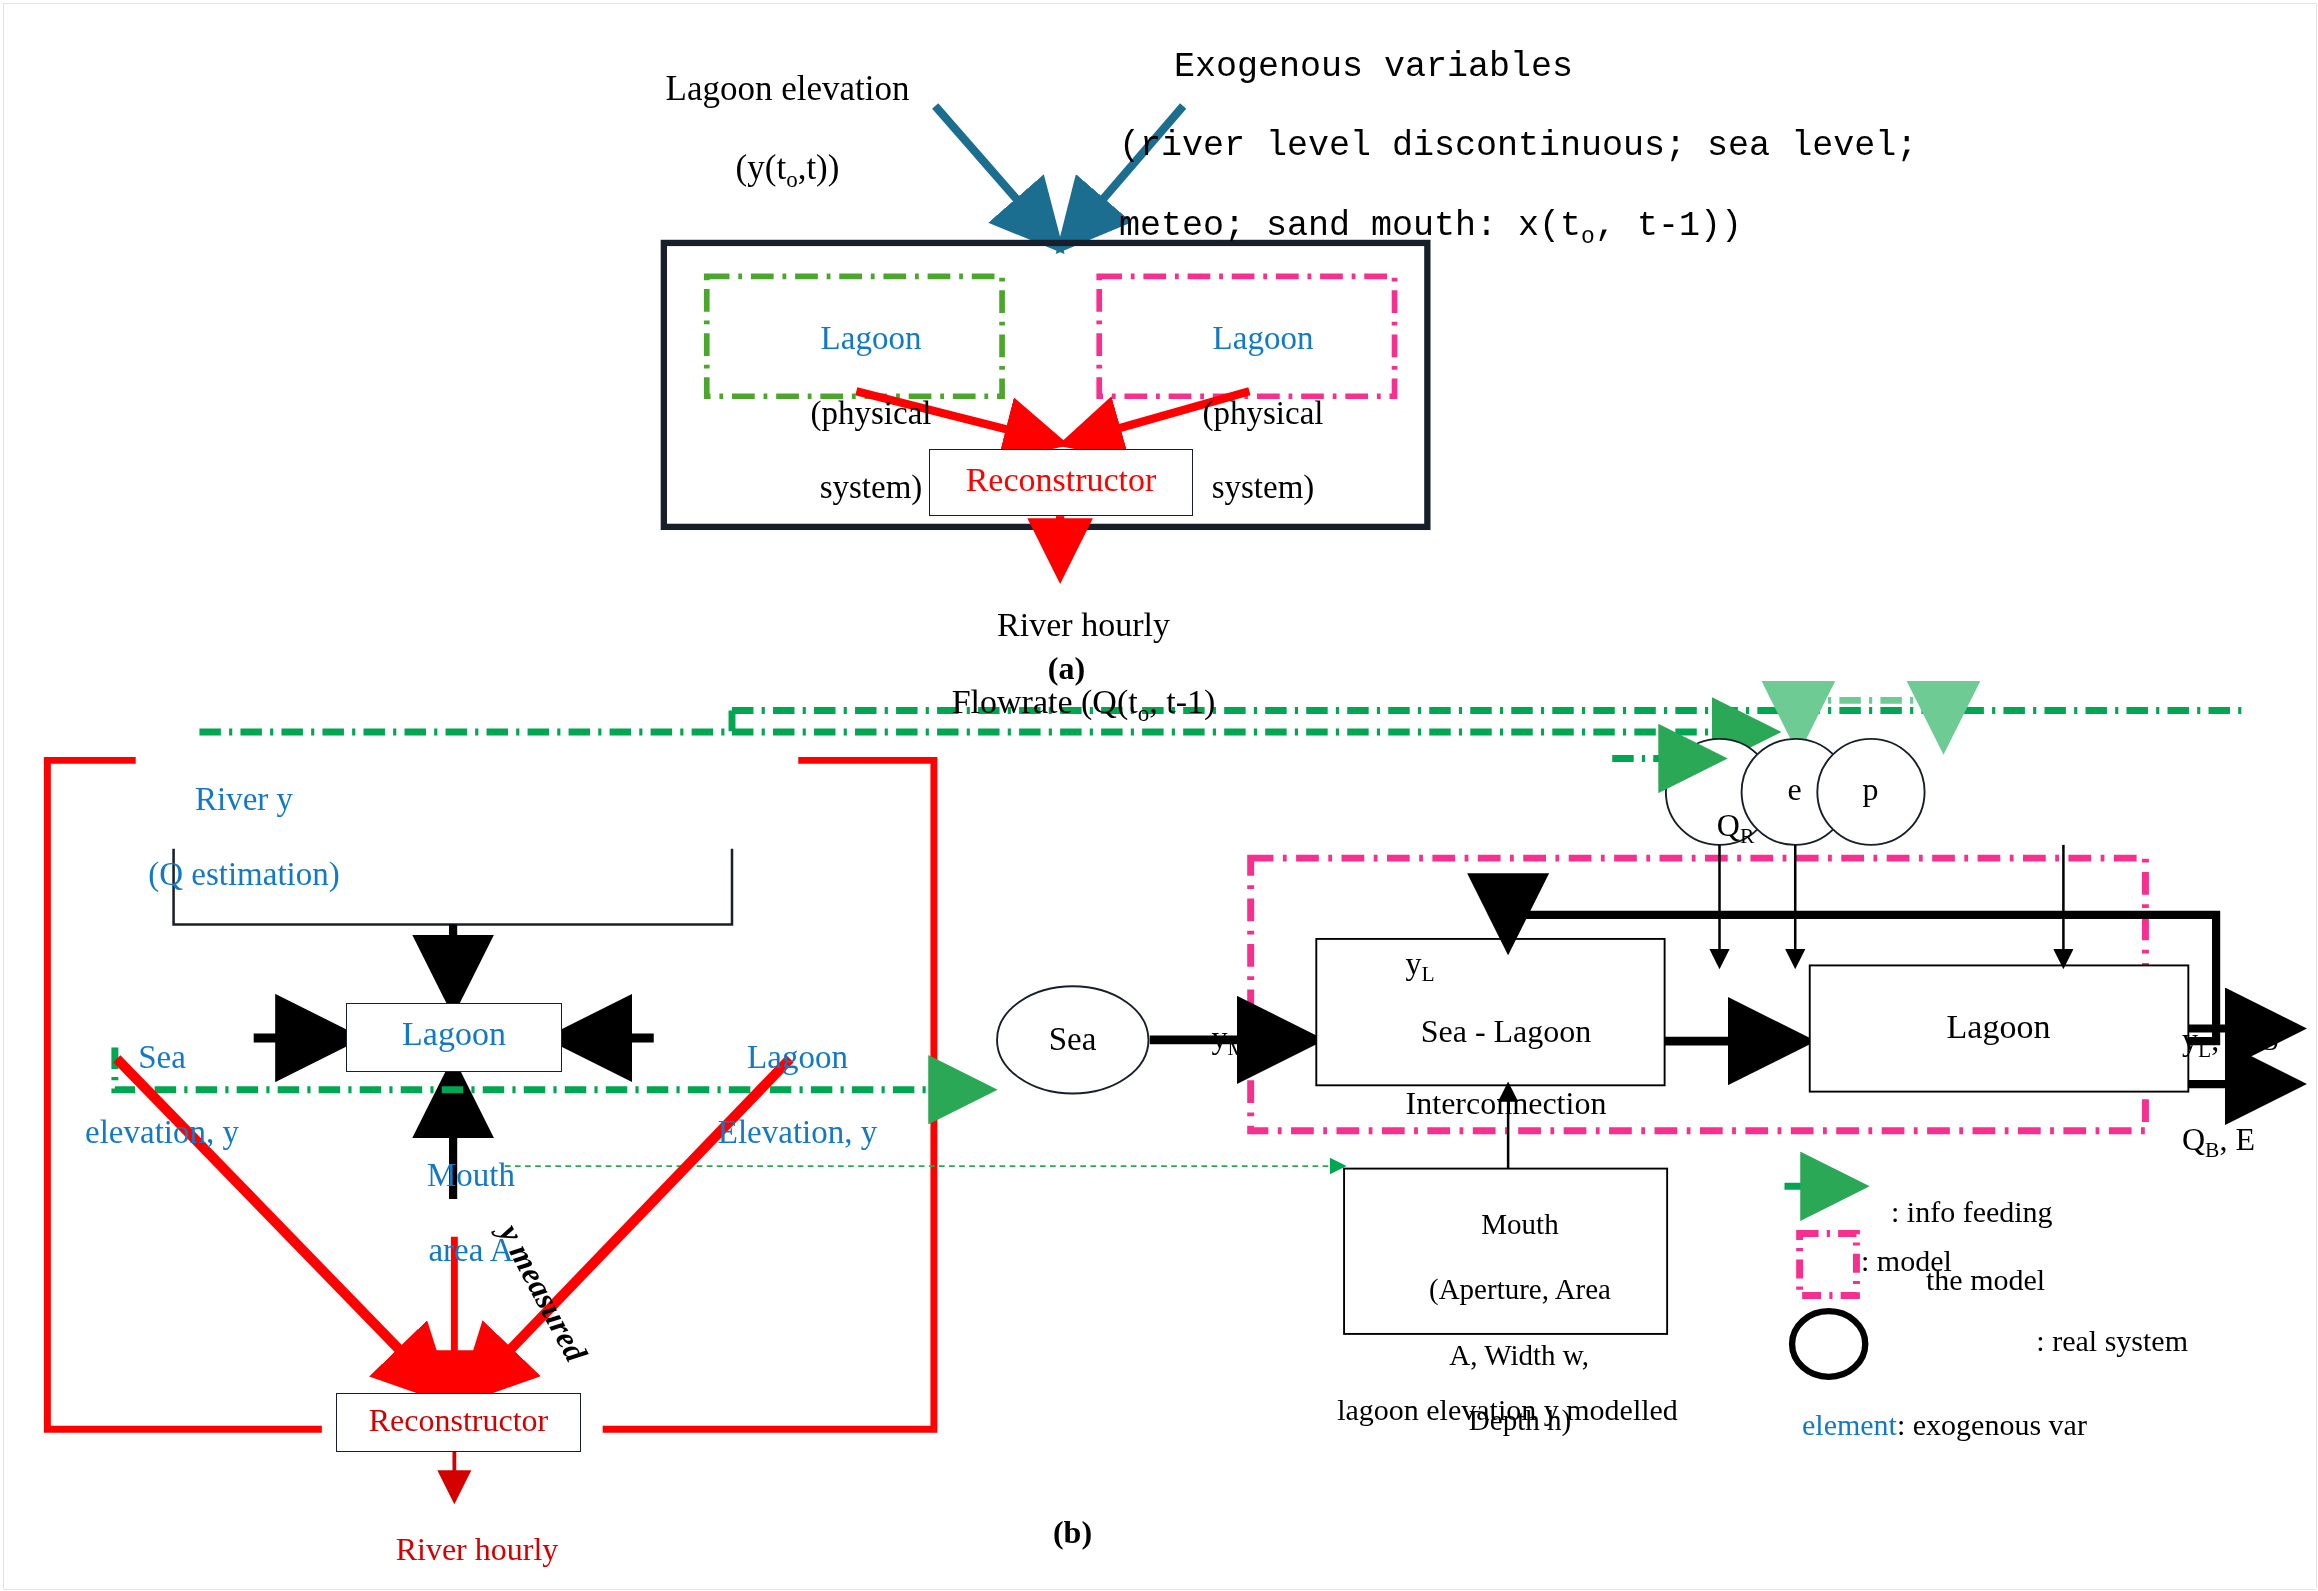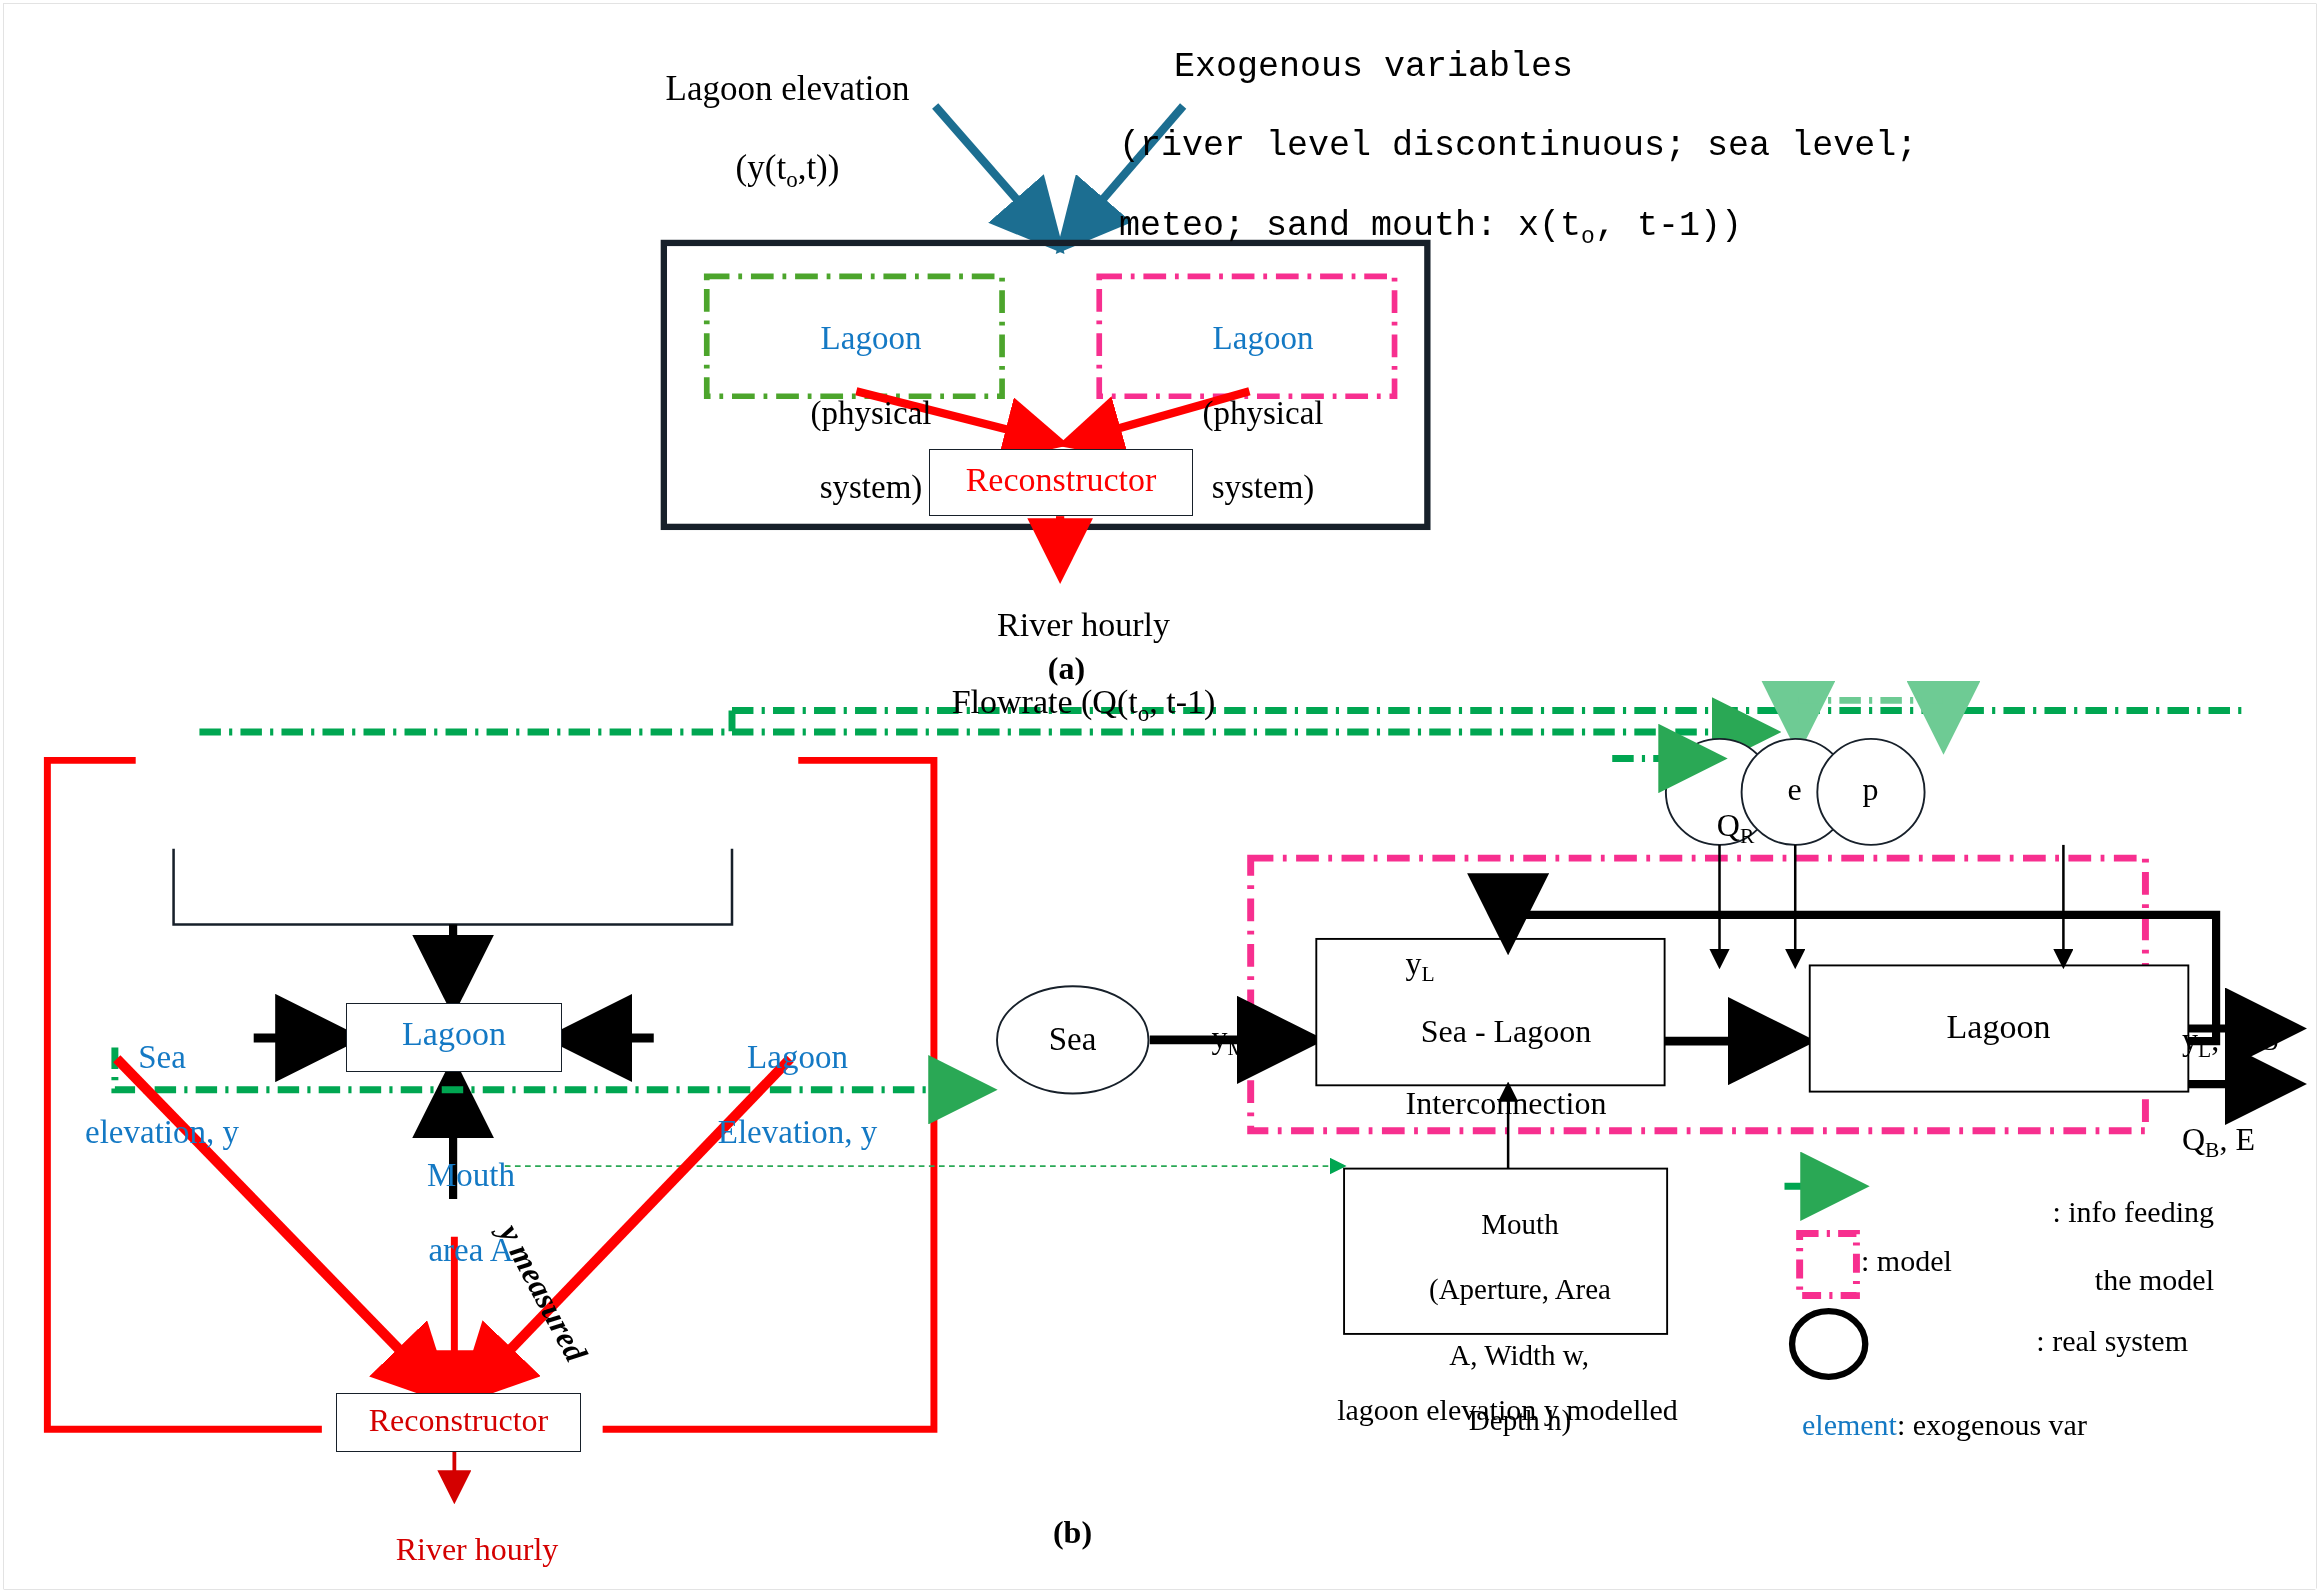--- a/index.html
+++ b/index.html
@@ -154,20 +154,24 @@
   <div class="box thinbox" style="left:929px;top:449px;width:264px;height:67px;border-width:1.3px;"></div>
   <div class="tx red" style="left:929px;top:461px;width:264px;font-size:34px;">Reconstructor</div>
 
   <div class="tx" style="left:871px;top:568px;width:391px;font-size:34px;">
     <span>River hourly</span><br>
     <span><span>Flowrate (Q(t</span><sub style="font-size:23px;">o</sub><span>, t-1)</span></span>
   </div>
 
   <div class="tx" style="left:997px;top:650px;width:139px;font-size:32px;font-weight:bold;">(a)</div>
 
+  <div class="tx blue" style="left:95px;top:744px;width:265px;font-size:33px;">
+    <span>River y</span><br>
+    <span>(Q estimation)</span>
+  </div>
 
 
   <div class="tx blue" style="left:38px;top:1002px;width:215px;font-size:33px;">
     <span>Sea</span><br>
     <span>elevation, y</span>
   </div>
 
   <div class="tx blue" style="left:661px;top:1002px;width:240px;font-size:33px;">
     <span>Lagoon</span><br>
     <span>Elevation, y</span>
@@ -227,21 +231,21 @@
 
   <div class="tx" style="left:1344px;top:1175px;width:323px;font-size:29px;">
     <span>Mouth</span><br>
     <span>(Aperture, Area</span><br>
     <span>A, Width w,</span><br>
     <span>Depth h)</span>
   </div>
 
   <div class="tx" style="left:1268px;top:1356px;width:479px;font-size:30px;margin-top:37px;">lagoon elevation y modelled</div>
 
-  <div class="tx" style="left:1861px;top:1161px;width:353px;font-size:30px;text-align:right;">
+  <div class="tx" style="left:1861px;top:1161px;width:353px;font-size:30px;text-align:left;">
     <span>: info feeding</span><br>
     <span style="display:inline-block;padding-left:35px;">the model</span>
   </div>
   <div class="tx" style="left:1861px;top:1244px;width:252px;font-size:30px;text-align:left;">: model</div>
   <div class="tx" style="left:1873px;top:1324px;width:315px;font-size:30px;text-align:right;">: real system</div>
   <div class="tx" style="left:1772px;top:1374px;width:454px;font-size:30px;text-align:left;">
     <span class="blue">element</span><span>: exogenous var</span>
   </div>
 
   <div class="tx" style="left:1003px;top:1514px;width:139px;font-size:32px;font-weight:bold;">(b)</div>

